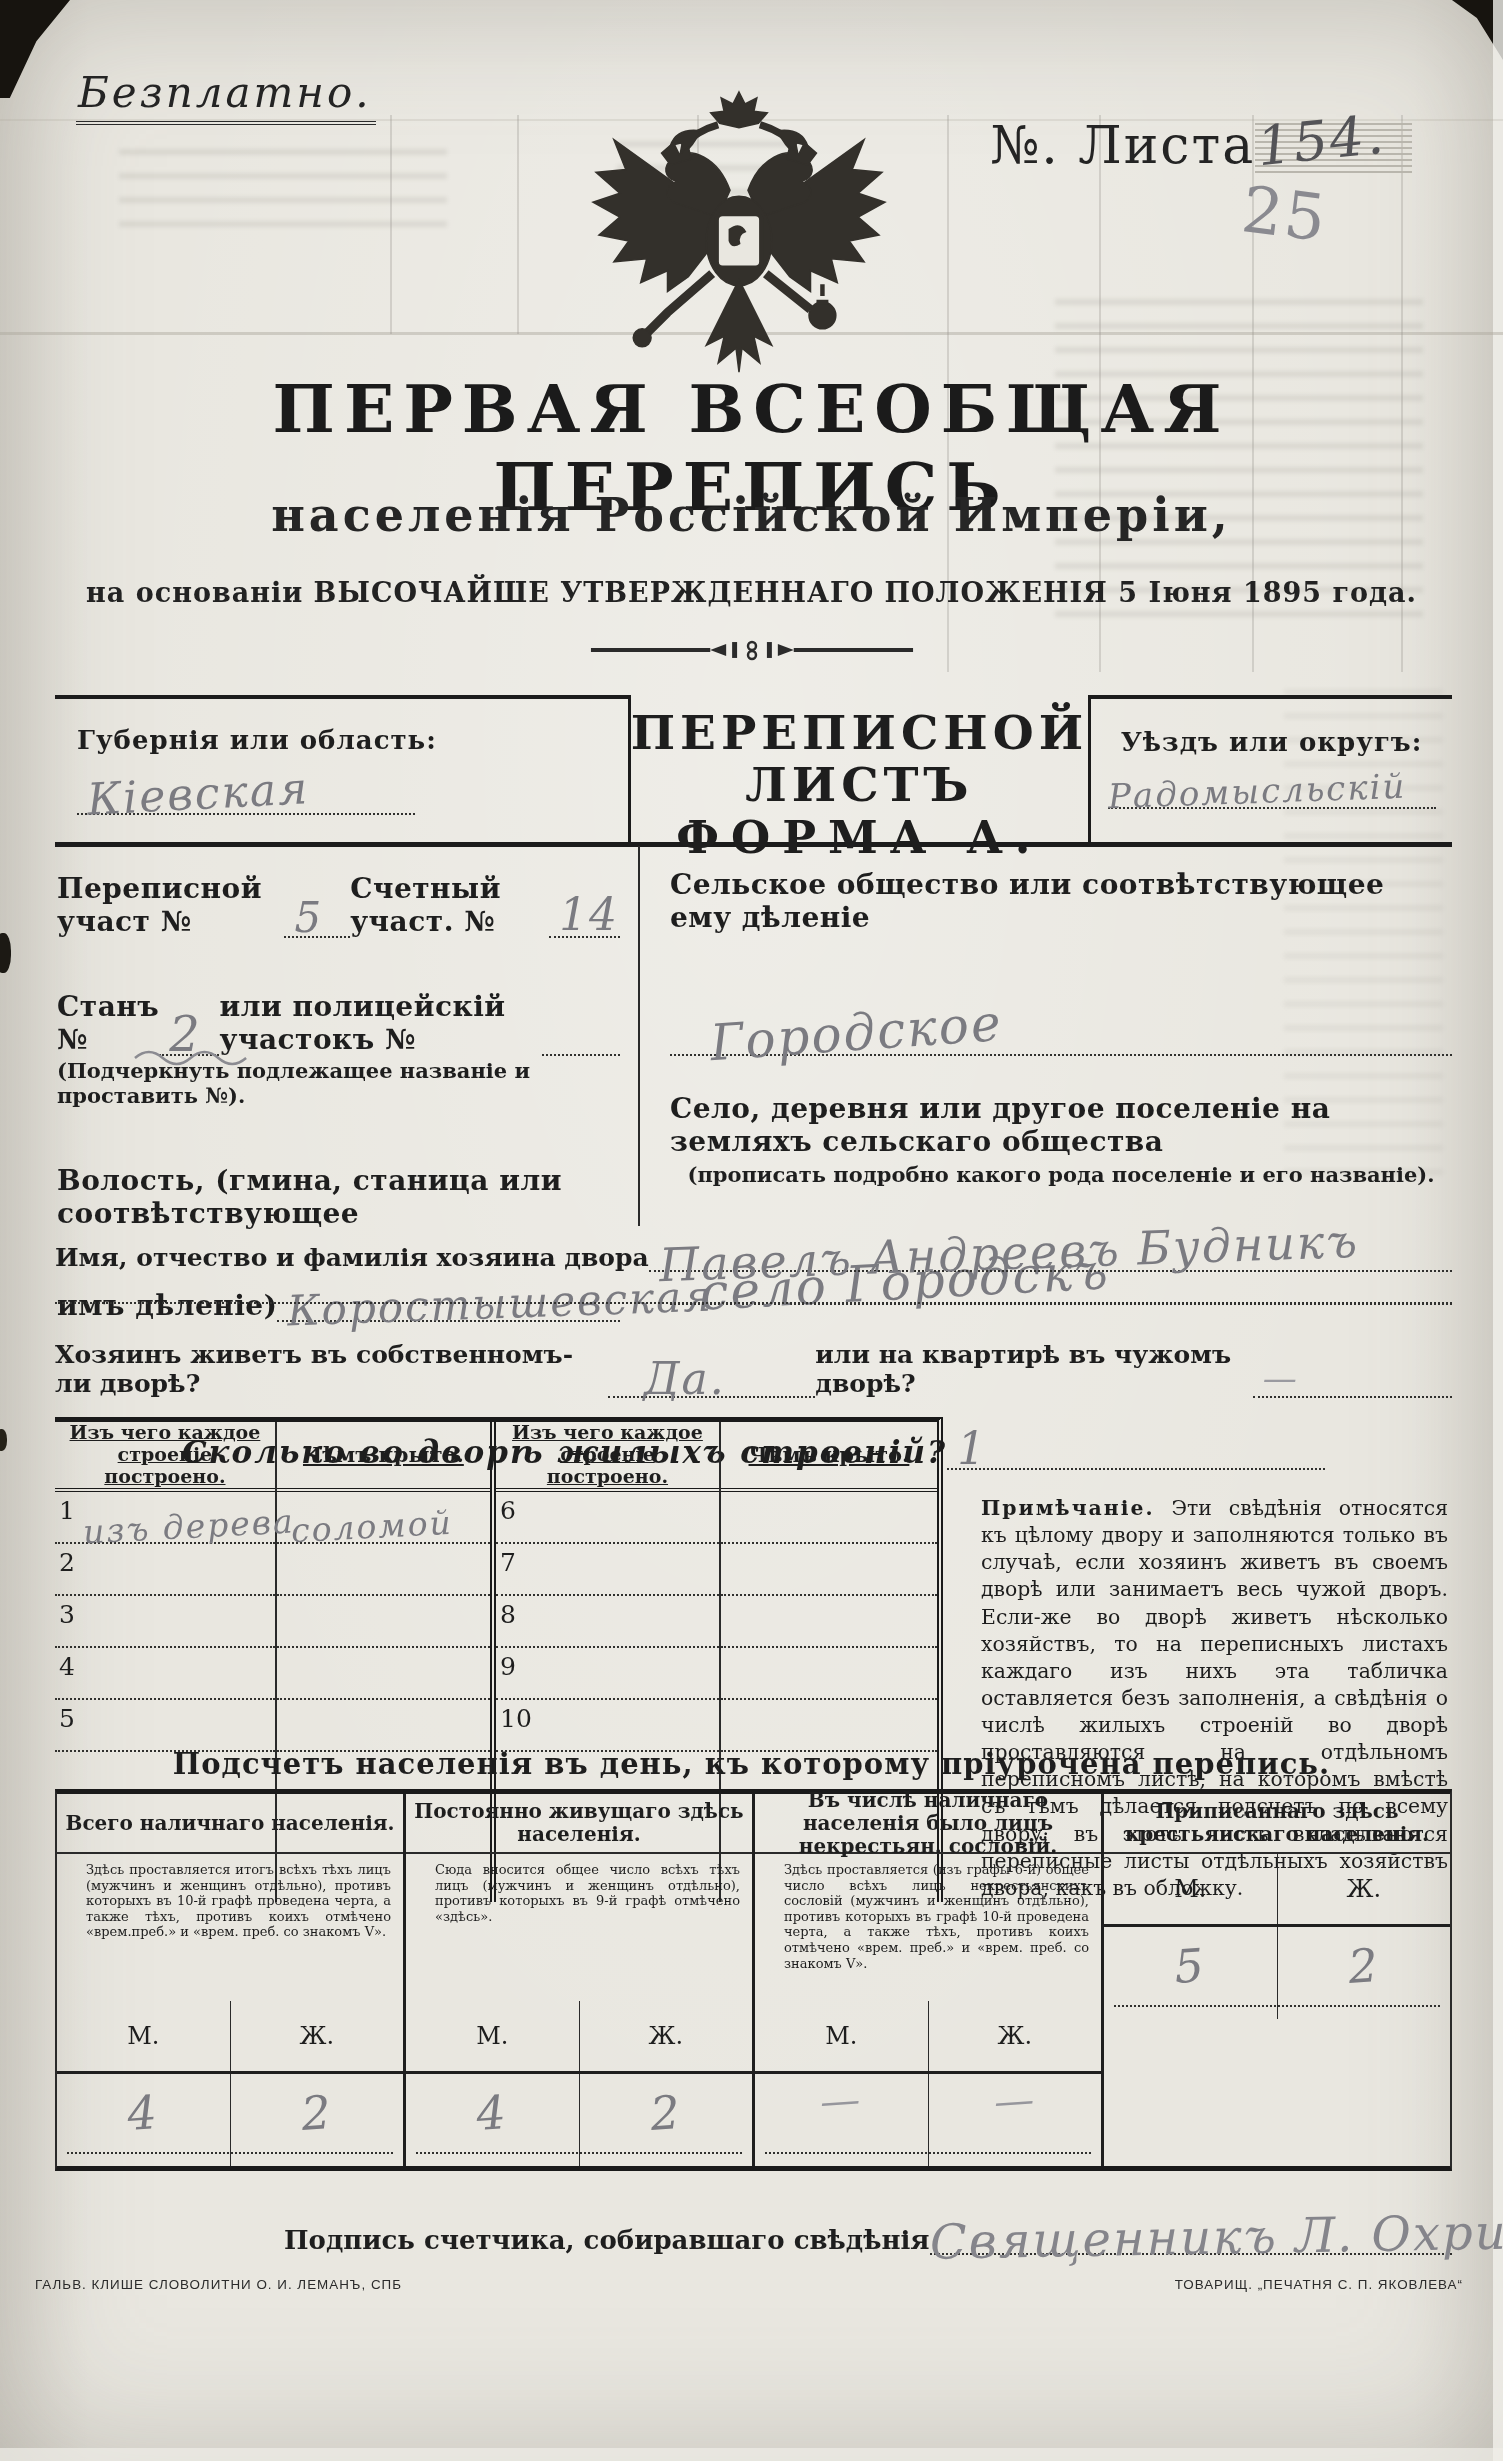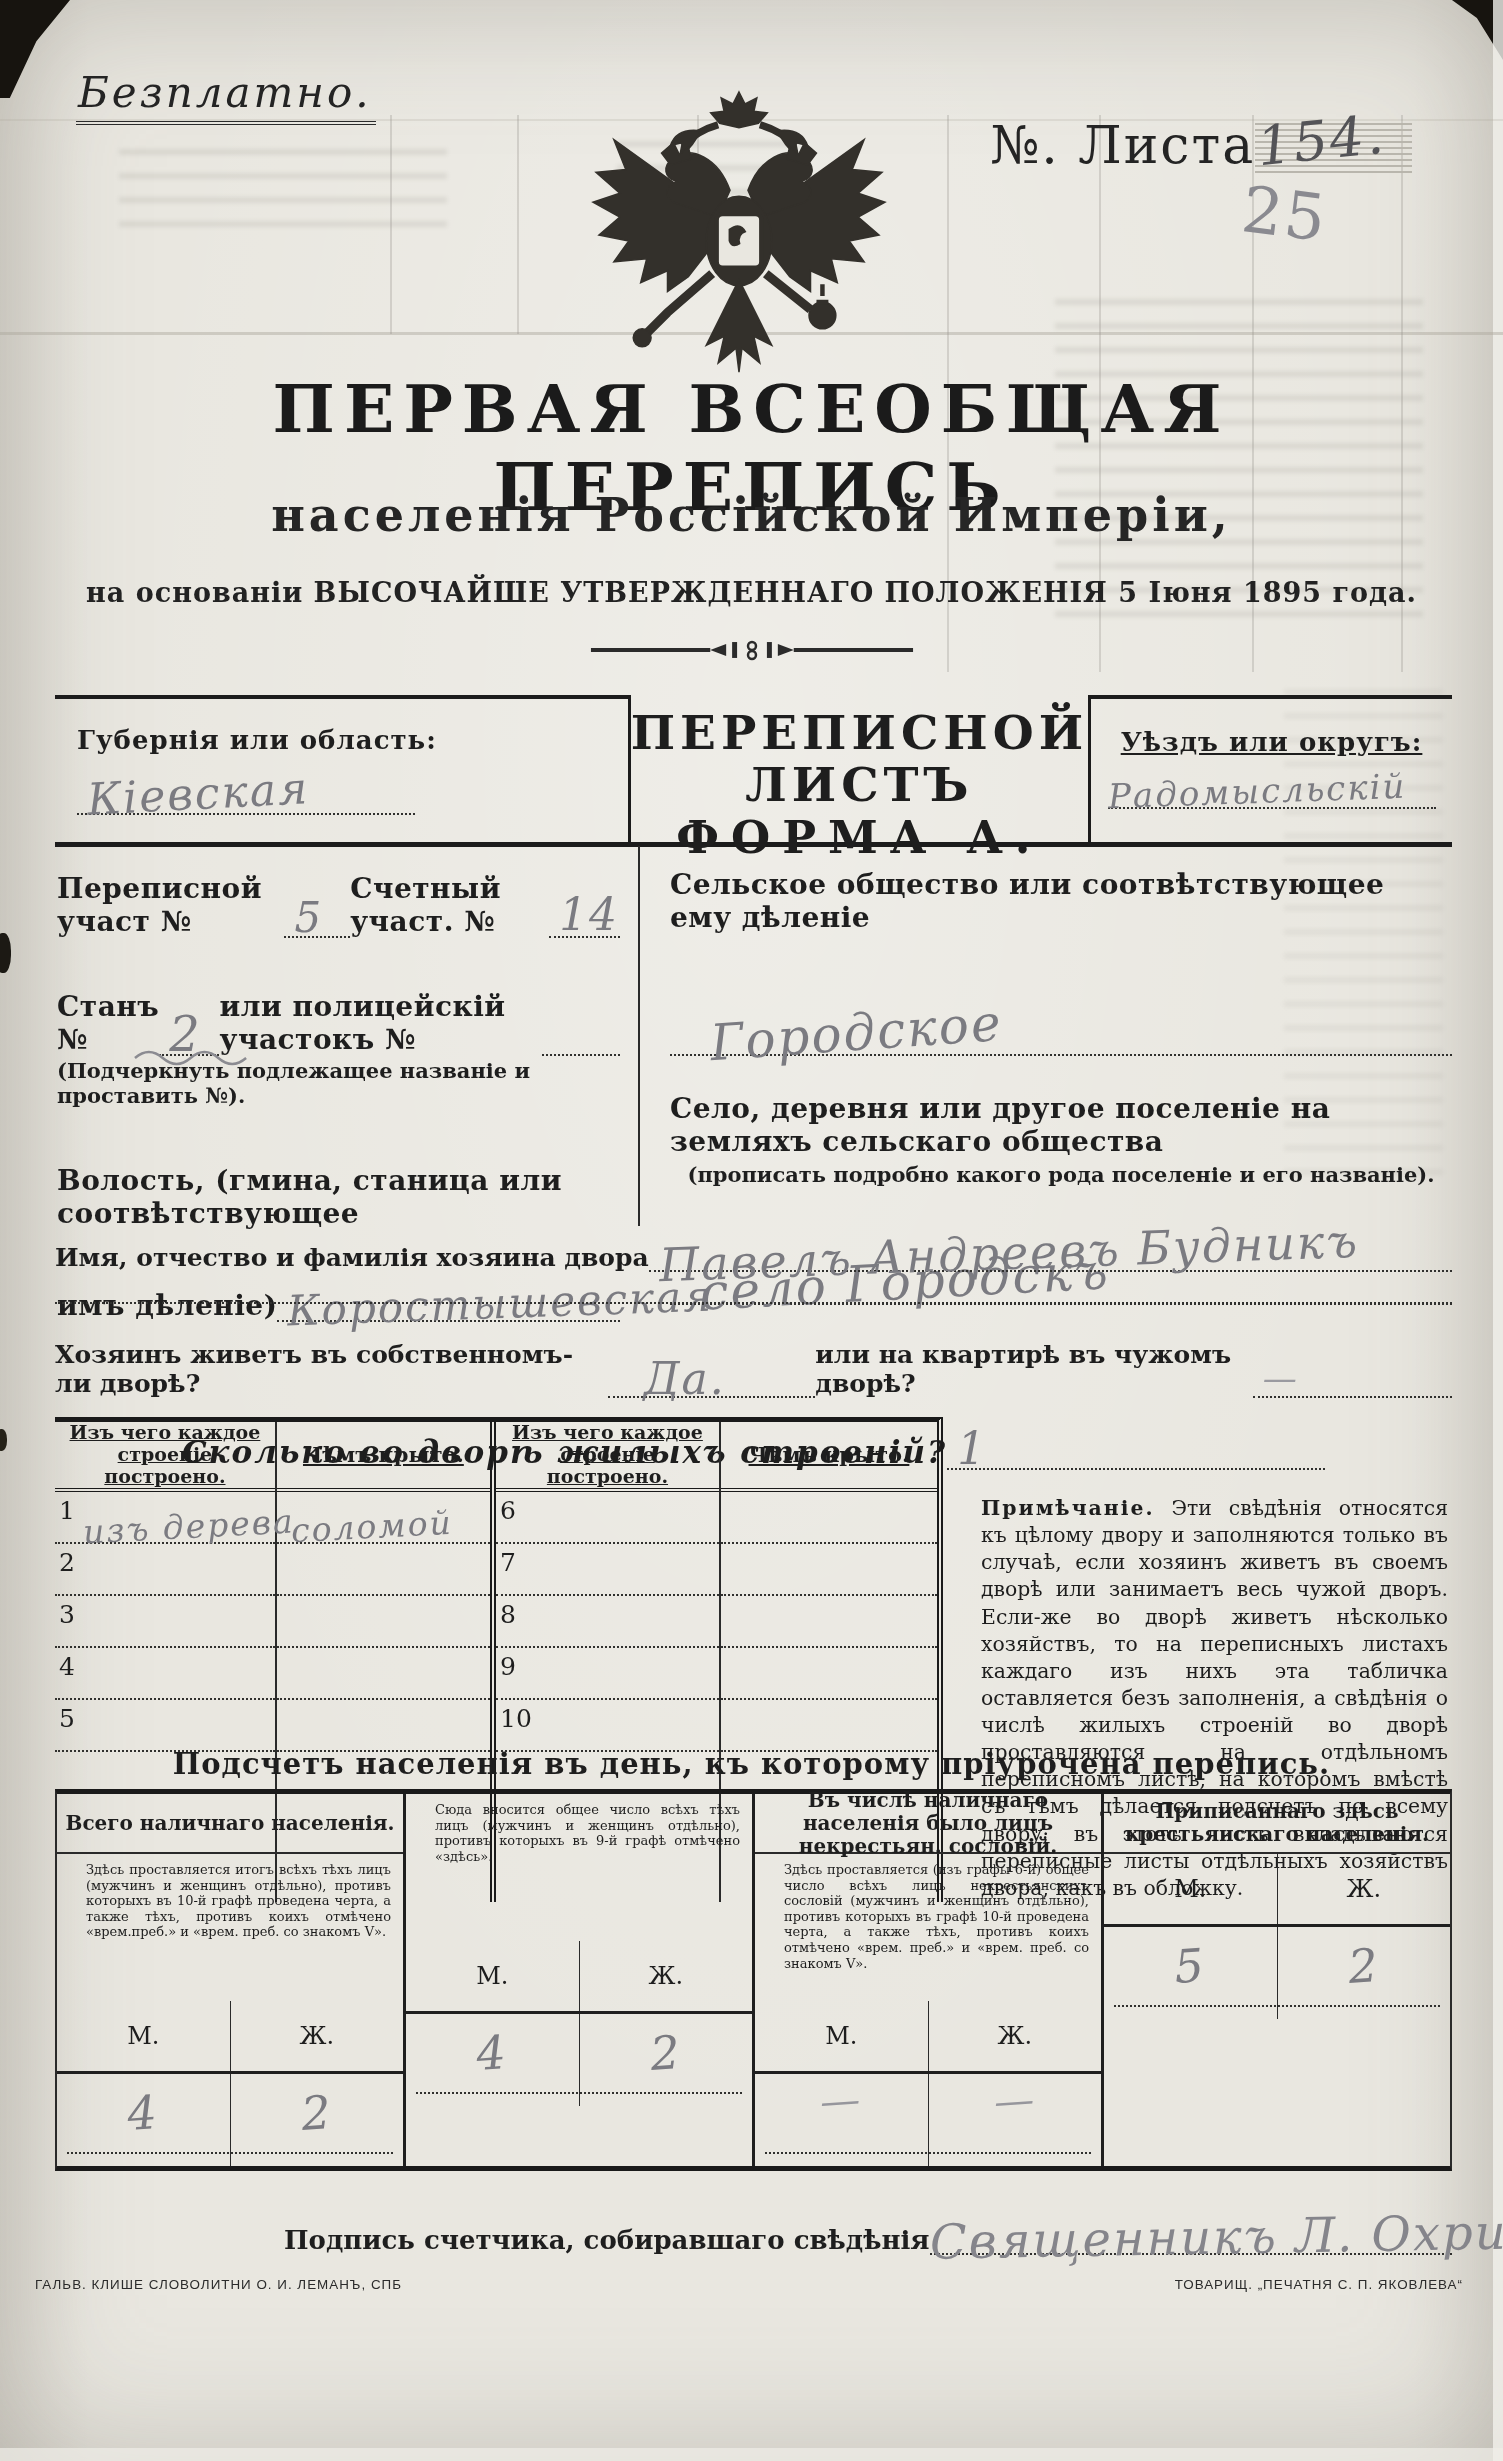--- a/index.html
+++ b/index.html
@@ -42,21 +42,21 @@
   .pencil25{position:absolute;left:1242px;top:177px;font-size:64px;color:#8a8a90;transform:rotate(7deg);font-style:normal;}
   
   .t1{position:absolute;left:0;top:370px;width:100%;text-align:center;font-size:66px;font-weight:700;letter-spacing:9px;color:#1b1b1b;}
   .t2{position:absolute;left:0;top:488px;width:100%;text-align:center;font-size:46px;font-weight:700;letter-spacing:4px;color:#262626;}
   .t3{position:absolute;left:0;top:577px;width:100%;text-align:center;font-size:27px;font-weight:700;letter-spacing:1px;color:#222;}
   .orn{position:absolute;left:0;top:637px;width:100%;text-align:center;}
   
   .band{position:absolute;left:55px;right:51px;top:695px;height:147px;display:flex;border-bottom:5px solid #1c1c1c;}
   .band .bx-l{width:585px;border-top:4px solid #1c1c1c;border-right:3px solid #1c1c1c;padding:26px 0 0 22px;box-sizing:border-box;}
   .band .bx-c{flex:1;text-align:center;padding-top:12px;}
-  .band .bx-r{width:370px;border-top:4px solid #1c1c1c;border-left:3px solid #1c1c1c;padding:28px 0 0 0;box-sizing:border-box;text-align:center;text-decoration:underline;}
+  .band .bx-r{width:370px;border-top:4px solid #1c1c1c;border-left:3px solid #1c1c1c;padding:28px 0 0 0;box-sizing:border-box;text-align:center;}
   .band .lab{font-size:26px;font-weight:700;letter-spacing:1px;}
   .band .bx-l .blank{width:338px;height:56px;margin-top:2px;}
   .band .bx-l .hand{font-size:44px;transform:rotate(-3deg);bottom:-6px;}
   .band .bx-r .blank{width:328px;height:50px;margin-top:0;}
   .band .bx-r .hand{font-size:34px;transform:rotate(-2deg);bottom:-4px;left:0;}
   .fh1{font-size:47px;font-weight:700;letter-spacing:5px;line-height:1.1;}
   .fh2{font-size:45px;font-weight:700;letter-spacing:12px;line-height:1.25;}
   
   .loc{position:absolute;left:55px;right:51px;top:846px;height:380px;display:flex;}
   .loc .lcol{width:585px;border-right:2.5px solid #2a2a2a;box-sizing:border-box;padding:26px 18px 0 2px;}
@@ -368,20 +368,21 @@
         <div>
             <span class="hand">4</span>
           </div>
         <div>
             <span class="hand">2</span>
           </div>
       </div>
     </div>
 
     <div class="ccol">
+      <div class="chead">Постоянно живущаго здѣсь населенія.</div>
       <div class="cdesc">Сюда вносится общее число всѣхъ тѣхъ лицъ (мужчинъ и женщинъ отдѣльно), противъ которыхъ въ 9-й графѣ отмѣчено «здѣсь».</div>
       <div class="cmzh">
         <div>М.</div>
         <div>Ж.</div>
       </div>
       <div class="cvals">
         <div>
             <span class="hand">4</span>
           </div>
         <div>

